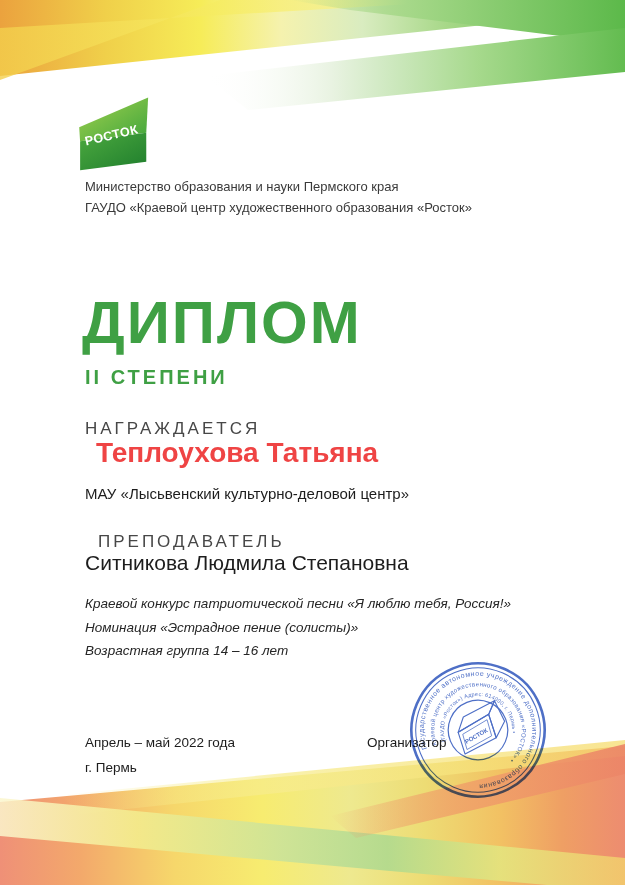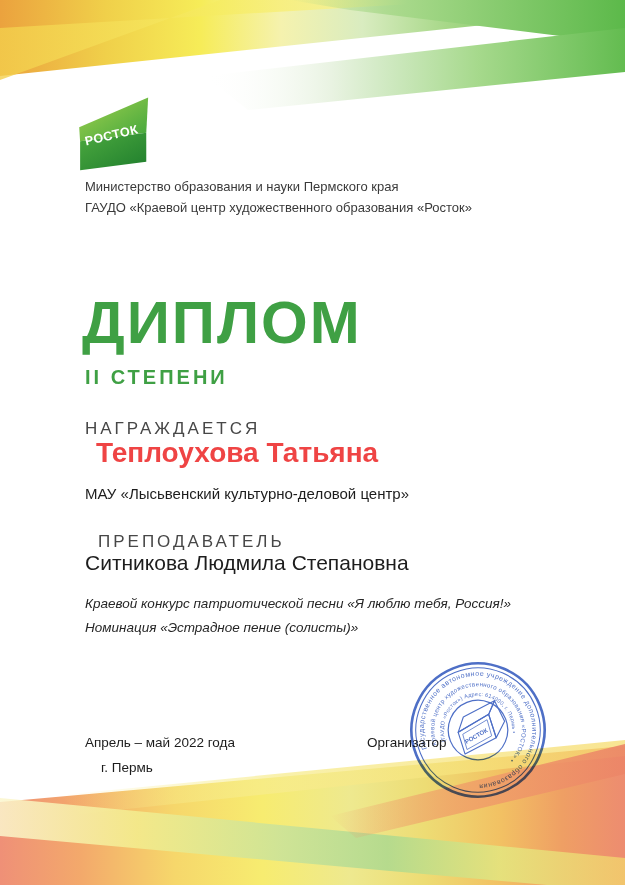--- a/index.html
+++ b/index.html
@@ -142,24 +142,25 @@
   <div class="small-label" style="top:419px;">НАГРАЖДАЕТСЯ</div>
   <div class="recipient">Теплоухова Татьяна</div>
   <div class="org">МАУ «Лысьвенский культурно-деловой центр»</div>
 
   <div class="small-label" style="top:532px;padding-left:13px;">ПРЕПОДАВАТЕЛЬ</div>
   <div class="teacher">Ситникова Людмила Степановна</div>
 
   <div class="event">
     <div>Краевой конкурс патриотической песни «Я люблю тебя, Россия!»</div>
     <div>Номинация «Эстрадное пение (солисты)»</div>
+    <div>Возрастная группа 14 – 16 лет</div>
   </div>
 
   <div class="foot" style="left:85px;top:735px;">Апрель – май 2022 года</div>
-  <div class="foot" style="left:85px;top:760px;margin-left:16px;">г. Пермь</div>
+  <div class="foot" style="left:85px;top:760px;">г. Пермь</div>
   <div class="foot" style="left:367px;top:735px;">Организатор</div>
 
   <svg class="stamp" viewBox="0 0 160 160" aria-hidden="true">
     <defs>
       <path id="ringA" d="M 18 80 A 62 62 0 1 1 18 80.12" fill="none"></path>
       <path id="ringB" d="M 30 80 A 50 50 0 1 1 30 80.12" fill="none"></path>
       <path id="ringC" d="M 41 80 A 39 39 0 1 1 41 80.12" fill="none"></path>
     </defs>
     <g transform="rotate(-22 80 80)">
       <circle cx="80" cy="80" r="76" fill="none" stroke="#3A5FC0" stroke-width="3"></circle>

